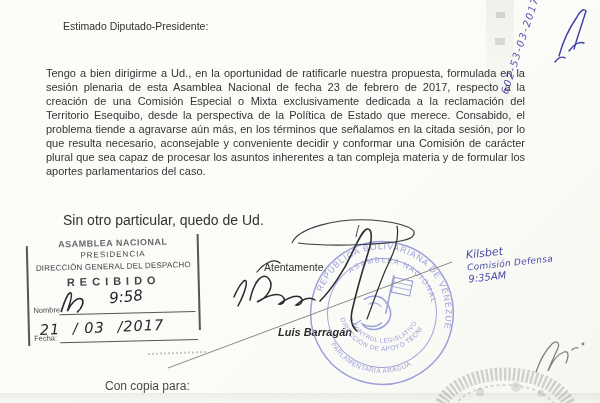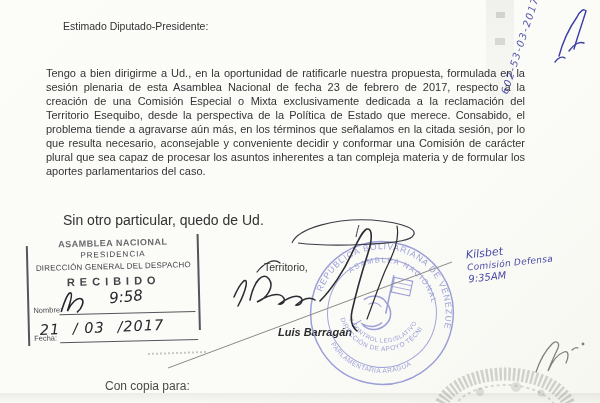--- a/index.html
+++ b/index.html
@@ -55,21 +55,21 @@
 
   <div class="artifact streak"></div>
   <div class="artifact sq1"></div>
   <div class="artifact sq2"></div>
   <div class="artifact bottomband"></div>
   <div class="artifact dashrow"></div>
 
   <div class="typed salutation">Estimado Diputado-Presidente:</div>
   <div class="typed body-par">Tengo a bien dirigirme a Ud., en la oportunidad de ratificarle nuestra propuesta, formulada en la sesión plenaria de esta Asamblea Nacional de fecha 23 de febrero de 2017, respecto a la creación de una Comisión Especial o Mixta exclusivamente dedicada a la reclamación del Territorio Esequibo, desde la perspectiva de la Política de Estado que merece. Consabido, el problema tiende a agravarse aún más, en los términos que señalamos en la citada sesión, por lo que resulta necesario, aconsejable y conveniente decidir y conformar una Comisión de carácter plural que sea capaz de procesar los asuntos inherentes a tan compleja materia y de formular los aportes parlamentarios del caso.</div>
   <div class="typed closing">Sin otro particular, quedo de Ud.</div>
-  <div class="typed valediction">Territorio,</div>
+  <div class="typed valediction">Atentamente,</div>
   <div class="typed signer-name">Luis Barragán</div>
   <div class="typed cc">Con copia para:</div>
 
   <svg class="overlay" width="150" height="150" viewBox="0 0 160 160" style="left:307px;top:238px;opacity:.88;transform:rotate(12deg);">
     <defs>
       <path id="arcOutTop" d="M 12,80 A 68,68 0 1 1 148,80"></path>
       <path id="arcOutBot" d="M 16,80 A 64,64 0 0 0 144,80"></path>
       <path id="arc2Top" d="M 26,80 A 54,54 0 1 1 134,80"></path>
       <path id="arcIn1" d="M 34,86 A 48,48 0 0 0 126,86"></path>
       <path id="arcIn2" d="M 42,84 A 40,40 0 0 0 118,84"></path>

